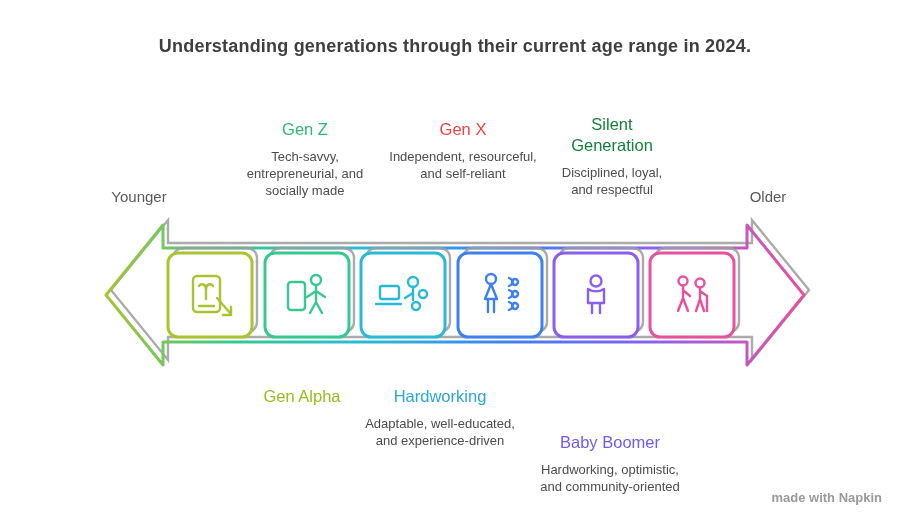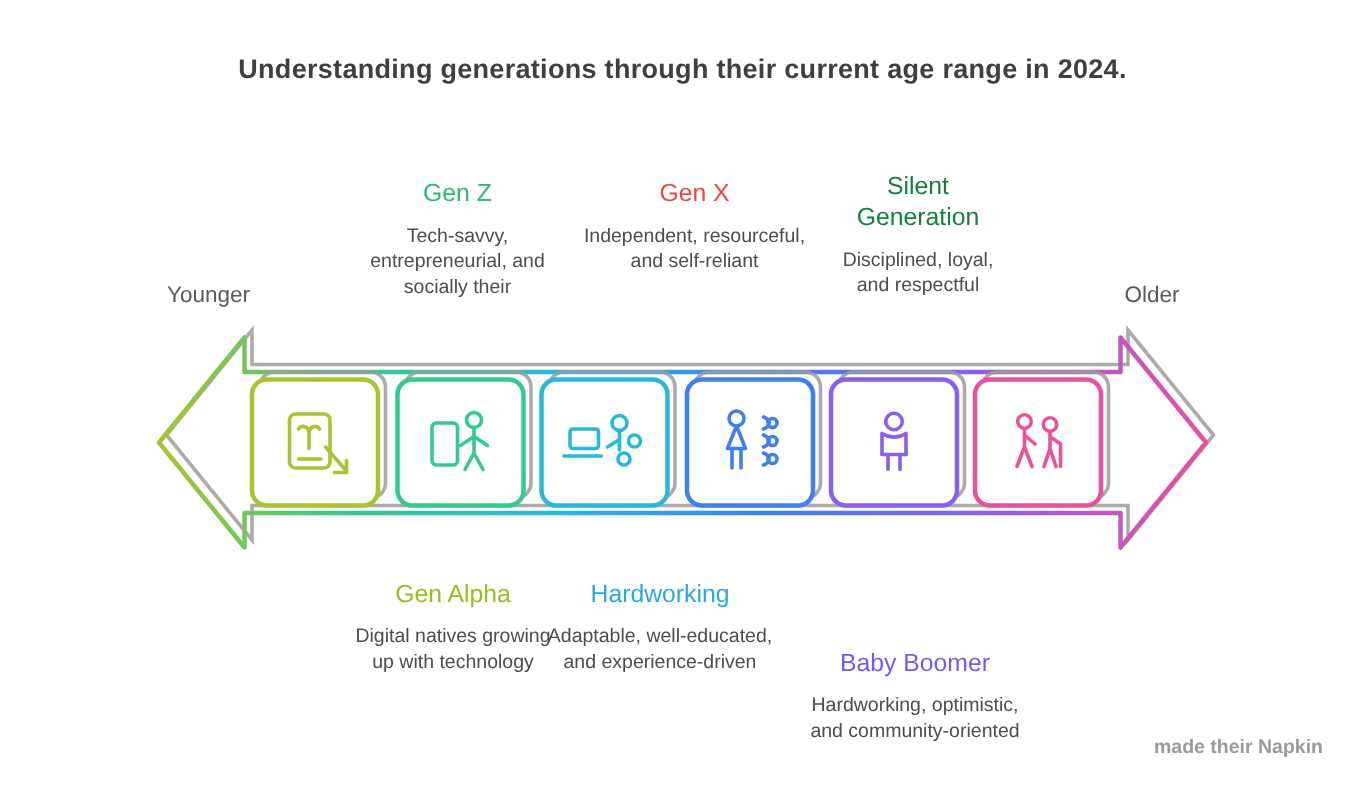--- a/index.html
+++ b/index.html
@@ -35,21 +35,21 @@
   .gen-box{fill:#ffffff;stroke-width:3;}
   .icon{fill:none;stroke-width:2.4;stroke-linecap:round;stroke-linejoin:round;}
 </style>
 </head>
 <body>
 
 <div class="title">Understanding generations through their current age range in 2024.</div>
 
 <div class="gen-block" style="left:230px;top:119px;width:150px;">
   <div class="gen-label c-genz">Gen Z</div>
-  <div class="gen-desc" style="margin-top:8px;">Tech-savvy, entrepreneurial, and socially their</div>
+  <div class="gen-desc" style="margin-top:8px;">Tech-savvy, entrepreneurial, and socially made</div>
 </div>
 <div class="gen-block" style="left:388px;top:119px;width:150px;">
   <div class="gen-label c-genx">Gen X</div>
   <div class="gen-desc" style="margin-top:8px;">Independent, resourceful, and self-reliant</div>
 </div>
 <div class="gen-block" style="left:550px;top:114px;width:124px;">
   <div class="gen-label c-silent">Silent Generation</div>
   <div class="gen-desc" style="margin-top:6px;">Disciplined, loyal, and respectful</div>
 </div>
 
@@ -136,24 +136,23 @@
       <circle cx="-9" cy="-14" r="4.5"></circle>
       <path d="M-9 -9 V3 M-9 3 L-14 16 M-9 3 L-4 16 M-9 -5 L-2 1"></path>
       <circle cx="8" cy="-12" r="4.5"></circle>
       <path d="M8 -7 V4 M8 4 L4 16 M8 4 L12 16 M8 -4 L15 1 M15 1 V16"></path>
     </g>
   </g>
 </svg>
 
 <div class="gen-block" style="left:200px;top:386px;width:140px;margin-left:32px;">
   <div class="gen-label c-genalpha">Gen Alpha</div>
-  <div class="gen-desc" style="margin-top:8px;">Digital natives growing up with technology</div>
 </div>
 <div class="gen-block" style="left:365px;top:386px;width:150px;">
   <div class="gen-label c-millennial">Hardworking</div>
   <div class="gen-desc" style="margin-top:8px;">Adaptable, well-educated, and experience-driven</div>
 </div>
 <div class="gen-block" style="left:536px;top:386px;width:148px;">
   <div class="gen-label c-boomer">Baby Boomer</div>
   <div class="gen-desc" style="margin-top:8px;">Hardworking, optimistic, and community-oriented</div>
 </div>
 
-<div class="watermark">made their Napkin</div>
+<div class="watermark">made with Napkin</div>
 
 </body></html>

